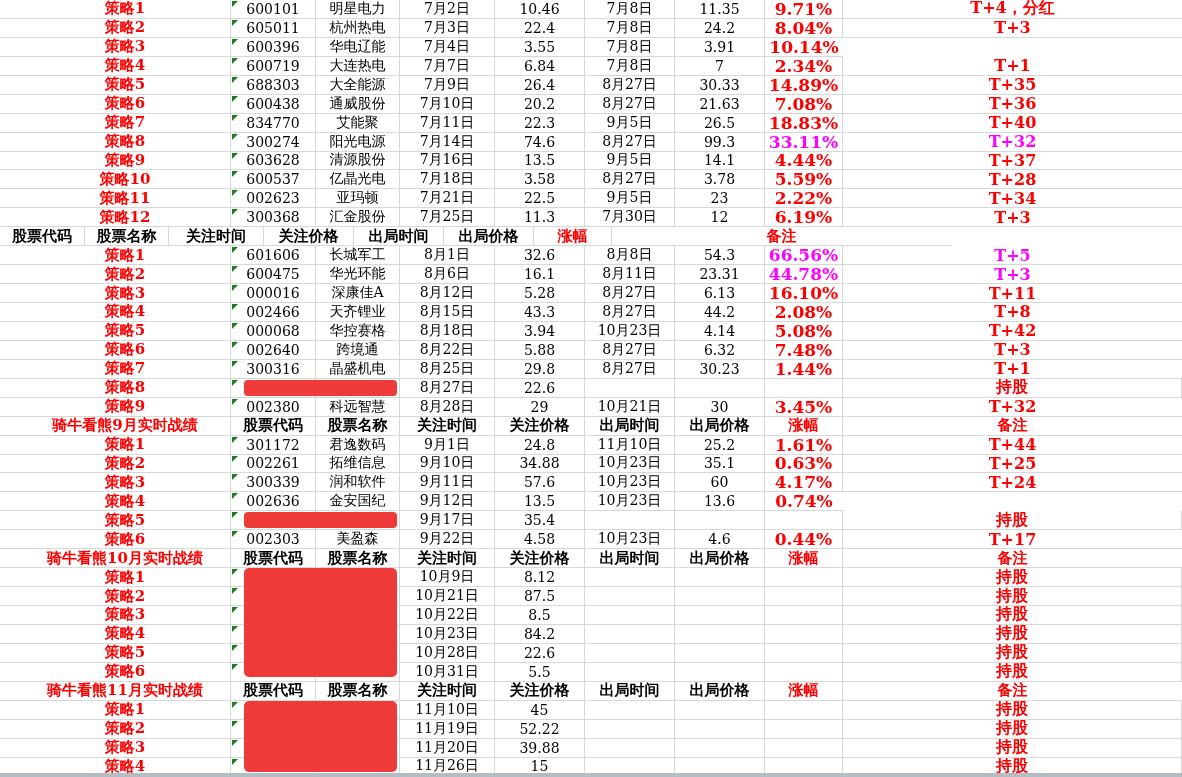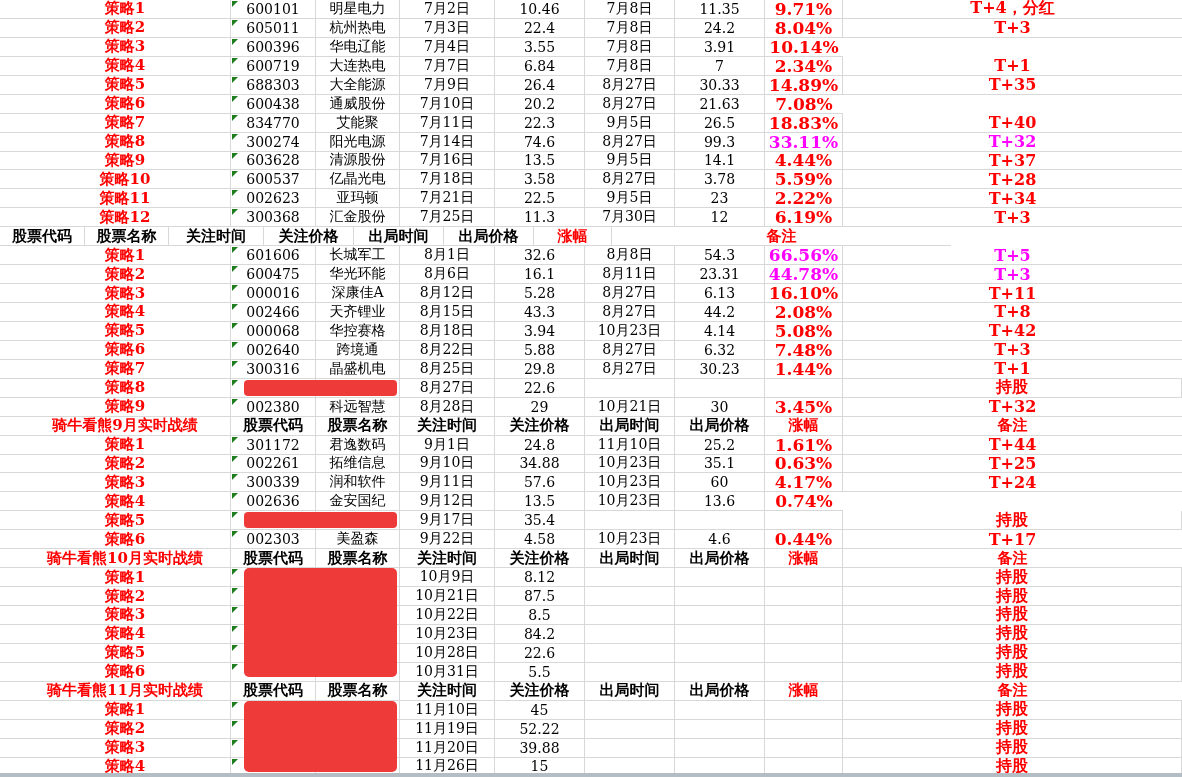--- a/index.html
+++ b/index.html
@@ -94,20 +94,21 @@
     </div>
     <div class="row">
       <div class="c w0 lbl">策略6</div>
       <div class="c w1 dat">600438<span class="tri"></span></div>
       <div class="c w2 dat">通威股份</div>
       <div class="c w3 dat">7月10日</div>
       <div class="c w4 dat">20.2</div>
       <div class="c w5 dat">8月27日</div>
       <div class="c w6 dat">21.63</div>
       <div class="c w7 gain">7.08%</div>
+      <div class="c w8 note">T+36</div>
     </div>
     <div class="row">
       <div class="c w0 lbl">策略7</div>
       <div class="c w1 dat">834770<span class="tri"></span></div>
       <div class="c w2 dat">艾能聚</div>
       <div class="c w3 dat">7月11日</div>
       <div class="c w4 dat">22.3</div>
       <div class="c w5 dat">9月5日</div>
       <div class="c w6 dat">26.5</div>
       <div class="c w7 gain">18.83%</div>

